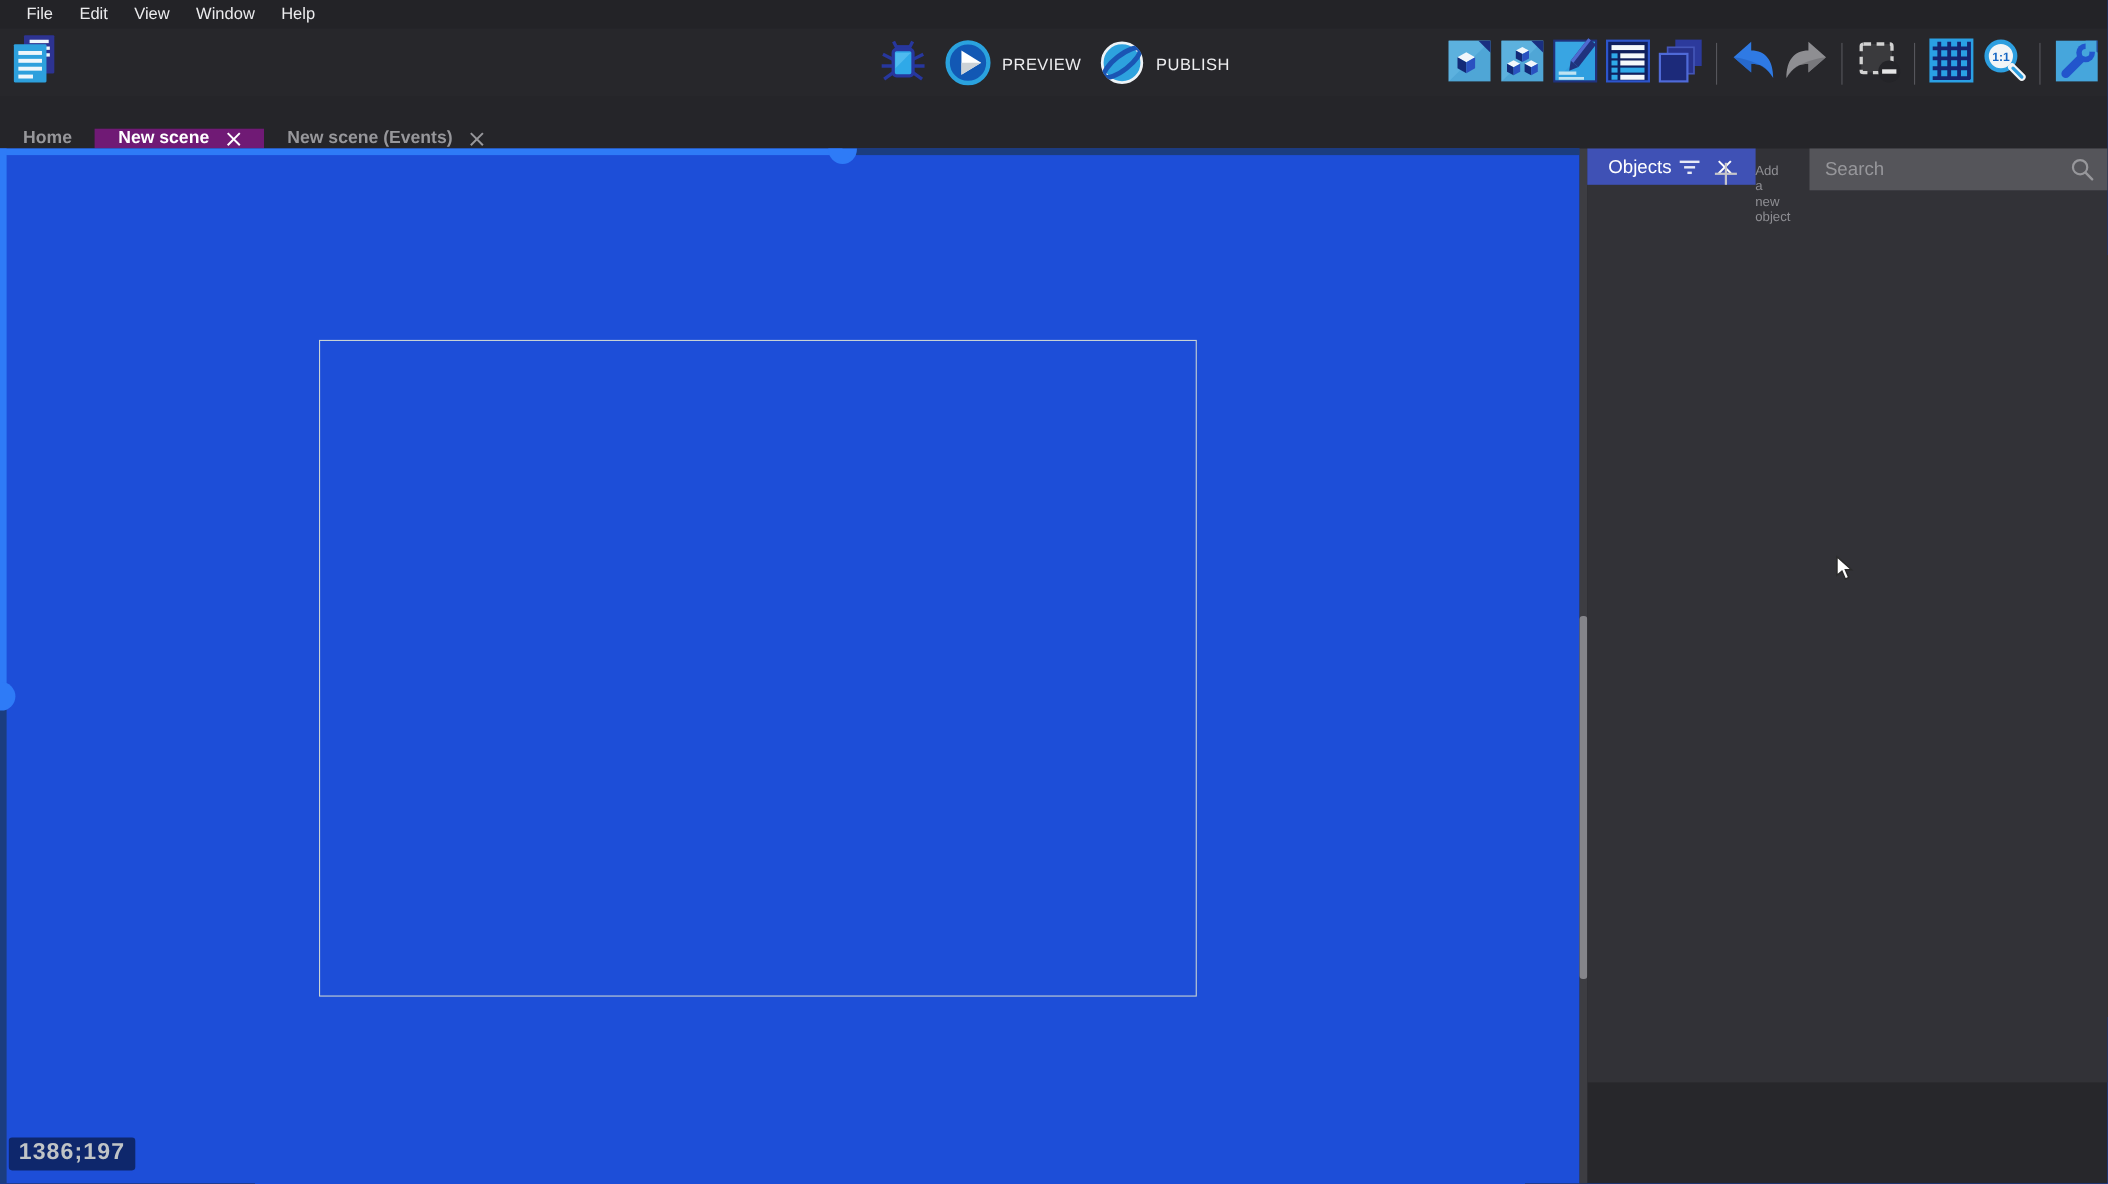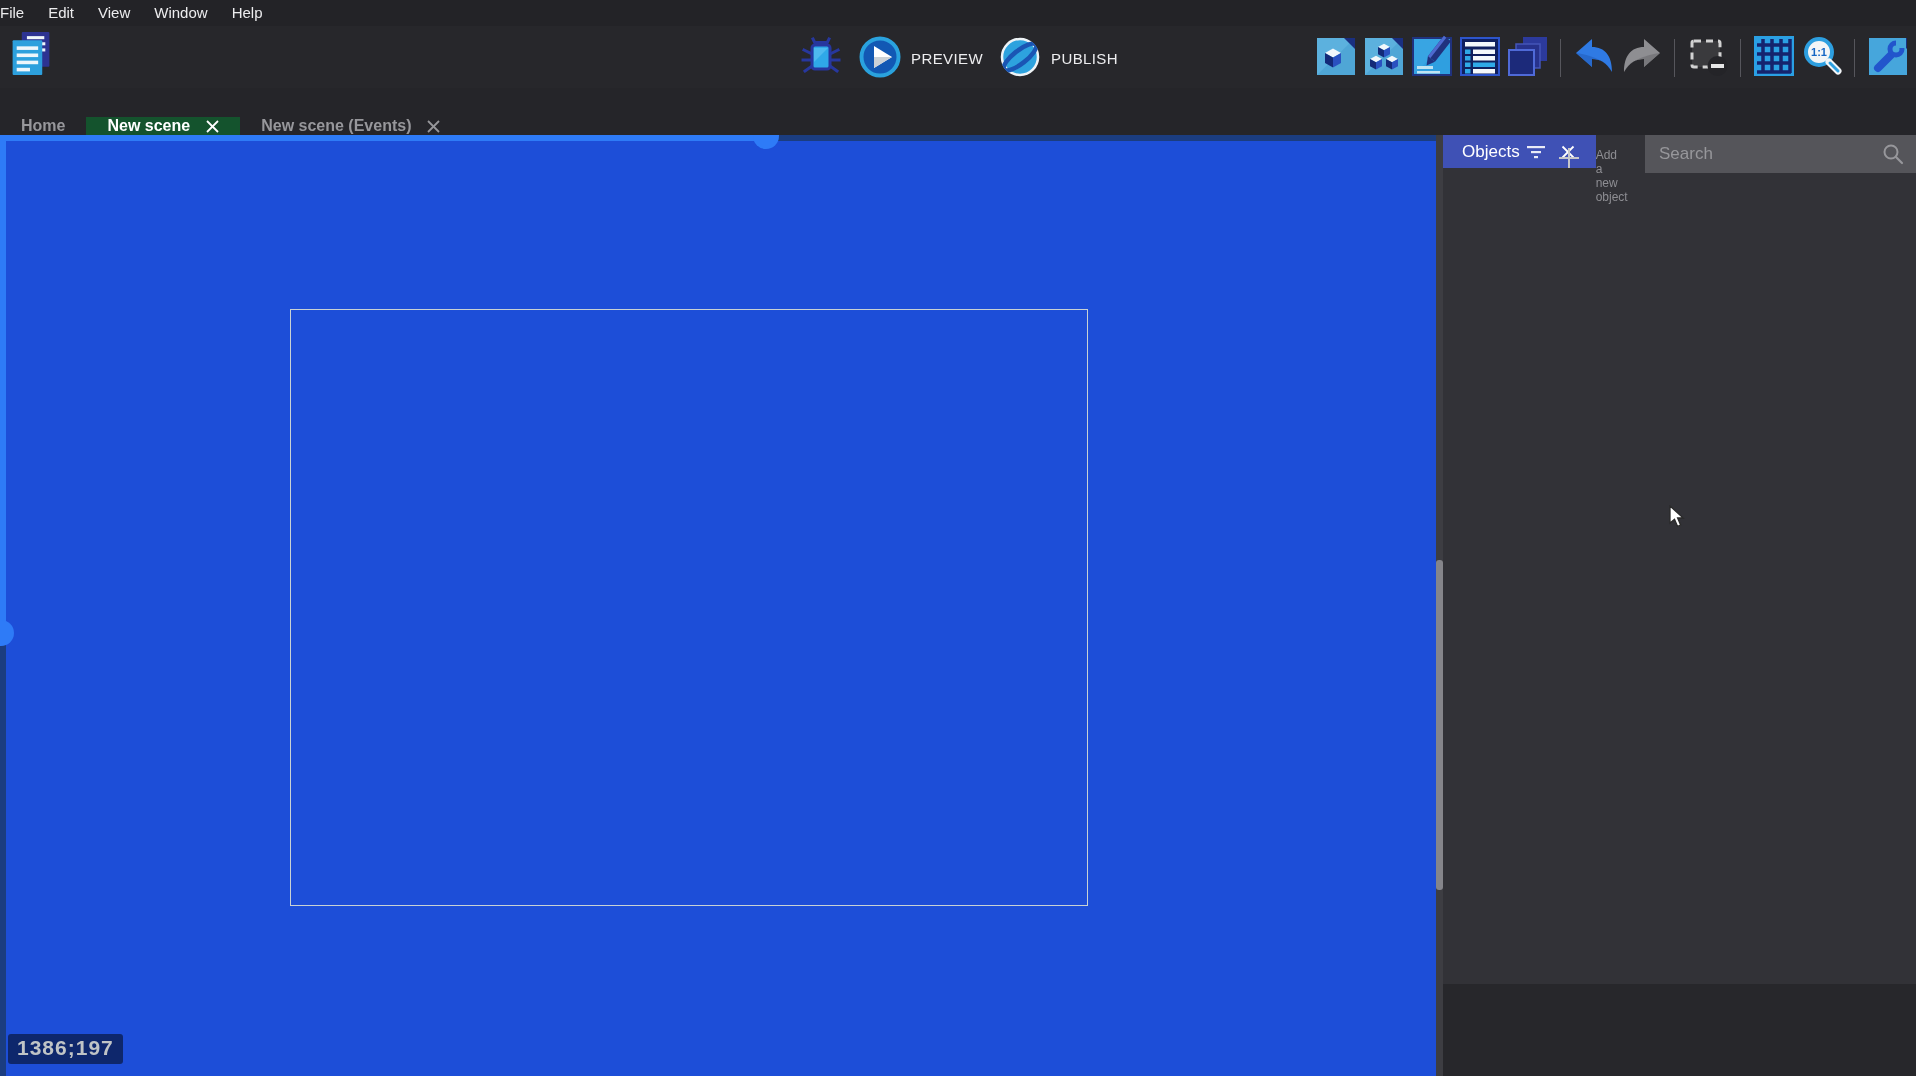--- a/index.html
+++ b/index.html
@@ -7,41 +7,41 @@
   body {
     width: 1916px; height: 1076px;
     position: relative; overflow: hidden;
     background: #27272b;
     font-family: "Liberation Sans", sans-serif;
     user-select: none;
   }
 
   
   .menubar { position: absolute; top: 0; left: 0; width: 100%; height: 26px;
-    background: #232327; display: flex; align-items: center; padding-left: 0; }
+    background: #232327; display: flex; align-items: center; padding-left: 24px; }
   .menu-item { color: #ececee; font-size: 15px; padding: 2px 12px 3px; cursor: default; }
   .menu-item:first-child { padding-left: 0; }
 
   
   .toolbar { position: absolute; top: 26px; left: 0; width: 100%; height: 62px; background: #27272b; }
   .tb-left { position: absolute; left: 8px; top: 7px; }
   .tb-center { position: absolute; left: 50%; top: 9px; transform: translateX(-50%);
     display: flex; align-items: center; gap: 15px; }
   .tb-btn { display: flex; align-items: center; gap: 9px; color: #ededef;
     font-size: 15px; letter-spacing: .4px; cursor: pointer; }
   .tb-right { position: absolute; right: 6px; top: 9px; display: flex; align-items: center; gap: 3px; }
   .tb-icon { width: 45px; height: 45px; display: flex; align-items: center; justify-content: center; cursor: pointer; }
   .tb-sep { width: 1px; height: 38px; background: #56565c; margin: 0 7px; }
 
   
   .tabbar { position: absolute; top: 88px; left: 0; width: 100%; height: 47px;
     background: #252529; display: flex; align-items: flex-end; font-weight: bold; }
   .tab { display: flex; align-items: center; gap: 16px; padding: 0 21px;
     font-size: 16px; color: #97979b; cursor: pointer; white-space: nowrap; }
-  .tab.active { background: #14532d; color: #ffffff; }
+  .tab.active { background: #701a75; color: #ffffff; }
   .close-x { display: flex; cursor: pointer; }
   .tab .close-x svg line { stroke: #97979b; }
   .tab.active .close-x svg line { stroke: #ffffff; }
 
   
   .canvas { position: absolute; top: 135px; left: 0; width: 1436px; height: 941px; background: #1d4ed8; }
   .hscroll-bright { position: absolute; top: 0; left: 0; width: 766px; height: 6px; background: #2e7bf7; }
   .hscroll-dark   { position: absolute; top: 0; left: 766px; width: 670px; height: 6px; background: #1b3d80; }
   .hscroll-dot    { position: absolute; top: 0; left: 753px; width: 26px; height: 14px;
                     border-radius: 0 0 14px 14px; background: #2e7bf7; }

